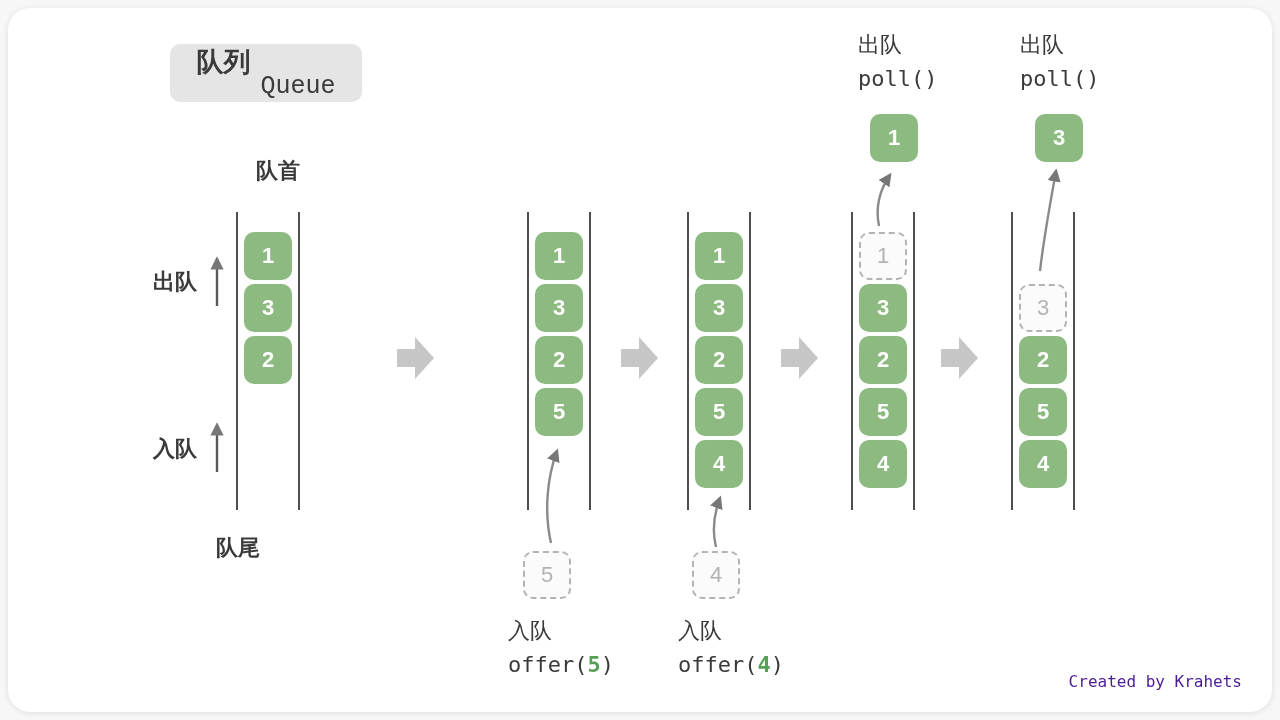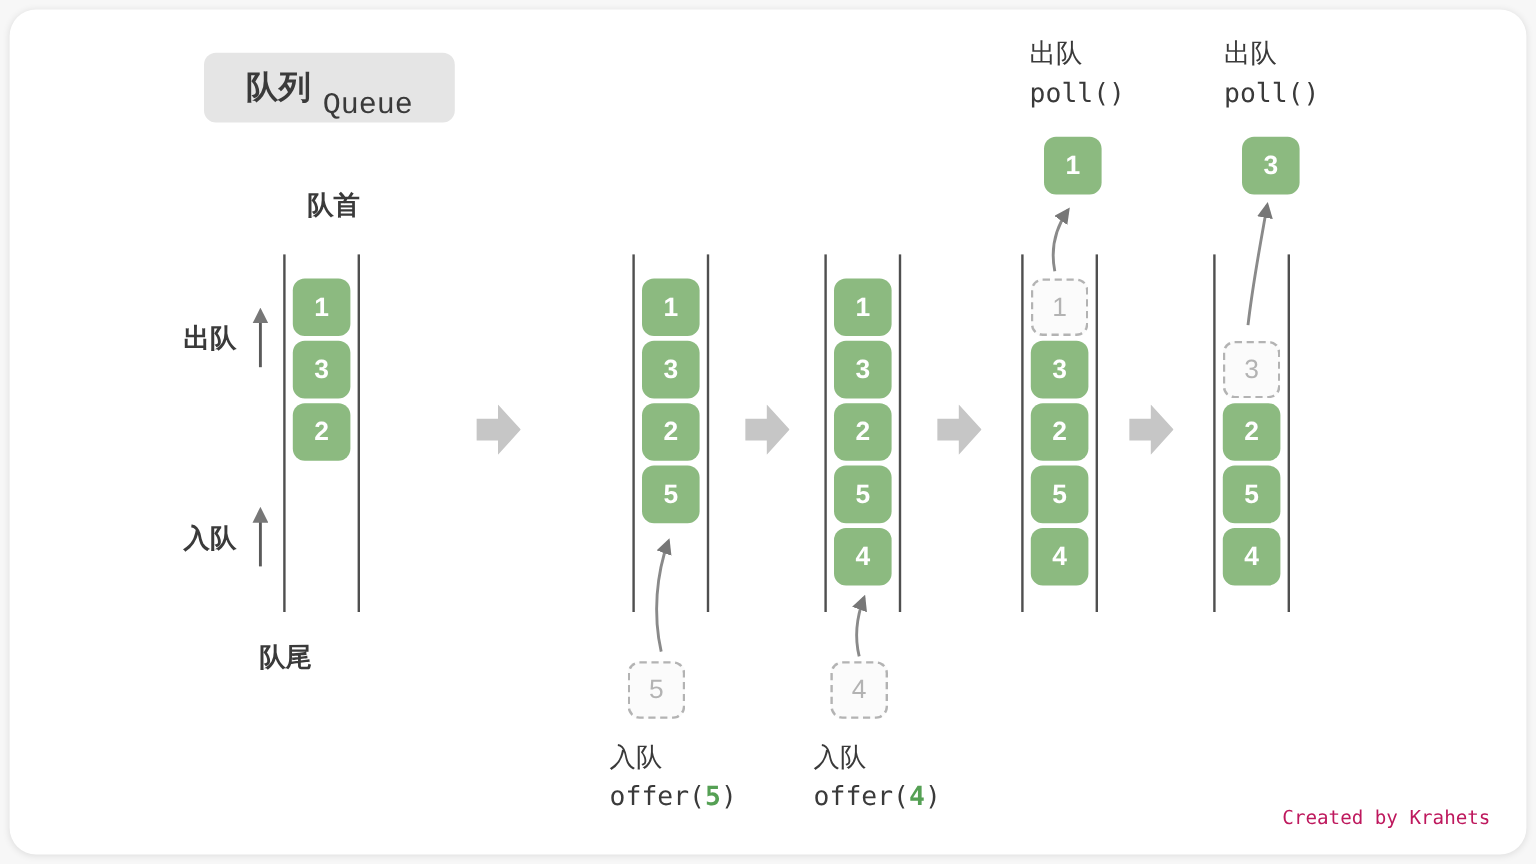--- a/index.html
+++ b/index.html
@@ -1,22 +1,22 @@
 <!DOCTYPE html>
 <html><head>
 <meta charset="utf-8">
 <style>
   * { margin:0; padding:0; box-sizing:border-box; }
   html,body { width:1280px; height:720px; background:#f7f7f7; font-family:"Liberation Sans", sans-serif; }
   #canvas { position:relative; width:1280px; height:720px; overflow:hidden; }
   .card { position:absolute; left:8px; top:8px; width:1264px; height:704px;
           background:#ffffff; border-radius:22px; box-shadow:0 1px 6px rgba(0,0,0,0.10); }
 
-  .title-box { position:absolute; left:170px; top:44px; width:209px; height:58px;
-               background:#e5e5e5; border-radius:10px; display:flex; align-items:center;
+  .title-box { position:absolute; left:170px; top:44px; width:192px; height:58px;
+               background:#e5e5e5; border-radius:10px; display:flex; align-items:flex-start;
                justify-content:center; gap:10px; }
   .title-zh { font-size:27px; font-weight:700; color:#3a3a3a; }
   .code { font-family:Liberation Mono, monospace;margin-top:28px; }
   .title-en { font-size:25px; color:#3a3a3a; }
 
   .zh-label { position:absolute; font-size:22px; font-weight:700; color:#3a3a3a; white-space:nowrap; }
   .lbl-front   { left:200px; top:156px; width:100px; text-align:right; }
   .lbl-rear    { left:216px; top:533px; width:100px; text-align:left; }
   .lbl-dequeue { left:153px; top:267px; }
   .lbl-enqueue { left:153px; top:434px; }
@@ -30,21 +30,21 @@
 
   .cap { position:absolute; color:#3a3a3a; font-size:22px; line-height:34px; white-space:nowrap; }
   .cap .code-line { font-family:"DejaVu Sans Mono","Liberation Mono",monospace; font-size:22px; }
   .cap .arg { color:#55a054; font-weight:700; }
 
   .big-arrow { position:absolute; top:337px; width:37px; height:42px; }
 
   #overlay { position:absolute; left:0; top:0; width:1280px; height:720px; pointer-events:none; }
 
   .watermark { position:absolute; right:38px; top:672px; font-family:"DejaVu Sans Mono","Liberation Mono",monospace;
-               font-size:16px; color:#be185d; }
+               font-size:16px; color:#4c1d95; }
 </style>
 </head>
 <body>
 
 <div id="canvas">
   <div class="card"></div>
 
   <div class="title-box">
     <span class="title-zh">队列</span>
     <span class="title-en code">Queue</span>

